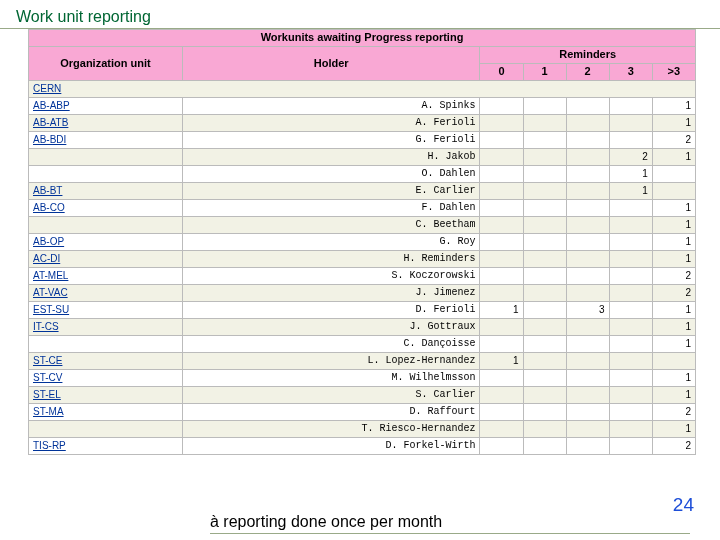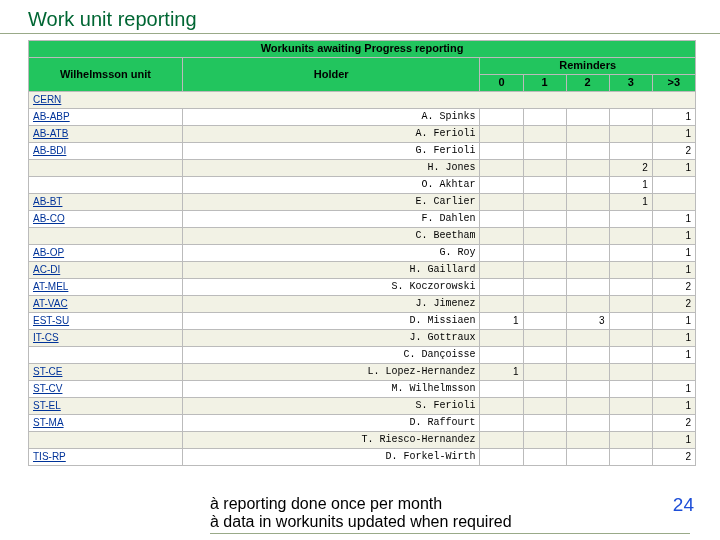--- a/index.html
+++ b/index.html
@@ -9,42 +9,41 @@
     width: 720px;
     height: 540px;
     background: #ffffff;
     font-family: Verdana, Arial, sans-serif;
     font-size: 11px;
     color: #000;
     position: relative;
   }
   .title {
     color: #006633;
-    font-size: 20px;
+    font-size: 16px;
     font-family: Arial, sans-serif;
-    padding: 8px 0 2px 28px;
+    padding: 8px 0 2px 16px;
     border-bottom: 1px solid #99aa88;
-    margin-bottom: 6px;
   }
   .report {
     margin: 0 24px 0 28px;
   }
   table.rep {
     border-collapse: collapse;
     width: 100%;
     table-layout: fixed;
   }
   table.rep th, table.rep td {
     border: 1px solid #bbb;
     padding: 1px 4px;
     line-height: 1.25;
     height: 17px;
   }
   table.rep th {
-    background: #22c55e;
+    background: #f9a8d4;
     font-weight: bold;
     text-align: center;
     font-size: 11px;
   }
   col.org { width: 150px; }
   col.hold { width: 290px; }
   col.rem { width: 42px; }
   td.org {
     font-size: 10px;
     white-space: nowrap;
@@ -115,21 +114,21 @@
         <col class="rem">
         <col class="rem">
         <col class="rem">
         <col class="rem">
   </colgroup>
   <thead>
     <tr>
       <th colspan="7">Workunits awaiting Progress reporting</th>
     </tr>
     <tr>
-      <th rowspan="2">Wilhelmsson unit</th>
+      <th rowspan="2">Organization unit</th>
       <th rowspan="2">Holder</th>
       <th colspan="5">Reminders</th>
     </tr>
     <tr>
       <th>0</th>
       <th>1</th>
       <th>2</th>
       <th>3</th>
       <th>&gt;3</th>
     </tr>
@@ -160,30 +159,30 @@
           <td class="org"><a href="#">AB-BDI</a></td>
           <td class="hold">G. Ferioli</td>
           <td class="num"></td>
           <td class="num"></td>
           <td class="num"></td>
           <td class="num"></td>
           <td class="num">2</td>
         </tr>
         <tr>
           <td class="org"></td>
-          <td class="hold">H. Jones</td>
-          <td class="num"></td>
-          <td class="num"></td>
-          <td class="num"></td>
-          <td class="num">2</td>
-          <td class="num">1</td>
-        </tr>
-        <tr>
-          <td class="org"></td>
-          <td class="hold">O. Akhtar</td>
+          <td class="hold">H. Jakob</td>
+          <td class="num"></td>
+          <td class="num"></td>
+          <td class="num"></td>
+          <td class="num">2</td>
+          <td class="num">1</td>
+        </tr>
+        <tr>
+          <td class="org"></td>
+          <td class="hold">O. Dahlen</td>
           <td class="num"></td>
           <td class="num"></td>
           <td class="num"></td>
           <td class="num">1</td>
           <td class="num"></td>
         </tr>
         <tr>
           <td class="org"><a href="#">AB-BT</a></td>
           <td class="hold">E. Carlier</td>
           <td class="num"></td>
@@ -214,21 +213,21 @@
           <td class="org"><a href="#">AB-OP</a></td>
           <td class="hold">G. Roy</td>
           <td class="num"></td>
           <td class="num"></td>
           <td class="num"></td>
           <td class="num"></td>
           <td class="num">1</td>
         </tr>
         <tr>
           <td class="org"><a href="#">AC-DI</a></td>
-          <td class="hold">H. Gaillard</td>
+          <td class="hold">H. Reminders</td>
           <td class="num"></td>
           <td class="num"></td>
           <td class="num"></td>
           <td class="num"></td>
           <td class="num">1</td>
         </tr>
         <tr>
           <td class="org"><a href="#">AT-MEL</a></td>
           <td class="hold">S. Koczorowski</td>
           <td class="num"></td>
@@ -241,21 +240,21 @@
           <td class="org"><a href="#">AT-VAC</a></td>
           <td class="hold">J. Jimenez</td>
           <td class="num"></td>
           <td class="num"></td>
           <td class="num"></td>
           <td class="num"></td>
           <td class="num">2</td>
         </tr>
         <tr>
           <td class="org"><a href="#">EST-SU</a></td>
-          <td class="hold">D. Missiaen</td>
+          <td class="hold">D. Ferioli</td>
           <td class="num">1</td>
           <td class="num"></td>
           <td class="num">3</td>
           <td class="num"></td>
           <td class="num">1</td>
         </tr>
         <tr>
           <td class="org"><a href="#">IT-CS</a></td>
           <td class="hold">J. Gottraux</td>
           <td class="num"></td>
@@ -286,21 +285,21 @@
           <td class="org"><a href="#">ST-CV</a></td>
           <td class="hold">M. Wilhelmsson</td>
           <td class="num"></td>
           <td class="num"></td>
           <td class="num"></td>
           <td class="num"></td>
           <td class="num">1</td>
         </tr>
         <tr>
           <td class="org"><a href="#">ST-EL</a></td>
-          <td class="hold">S. Ferioli</td>
+          <td class="hold">S. Carlier</td>
           <td class="num"></td>
           <td class="num"></td>
           <td class="num"></td>
           <td class="num"></td>
           <td class="num">1</td>
         </tr>
         <tr>
           <td class="org"><a href="#">ST-MA</a></td>
           <td class="hold">D. Raffourt</td>
           <td class="num"></td>
@@ -331,15 +330,14 @@
 </table>
 </div>
 
 <div class="pagenum">24</div>
 
 <div class="footer">
   <div class="lines">
     <span class="arrow"></span>
     <span>à reporting done once per month</span><br>
     <span class="arrow"></span>
-    <span>à data in workunits updated when required</span>
   </div>
 </div>
 
 </body></html>

